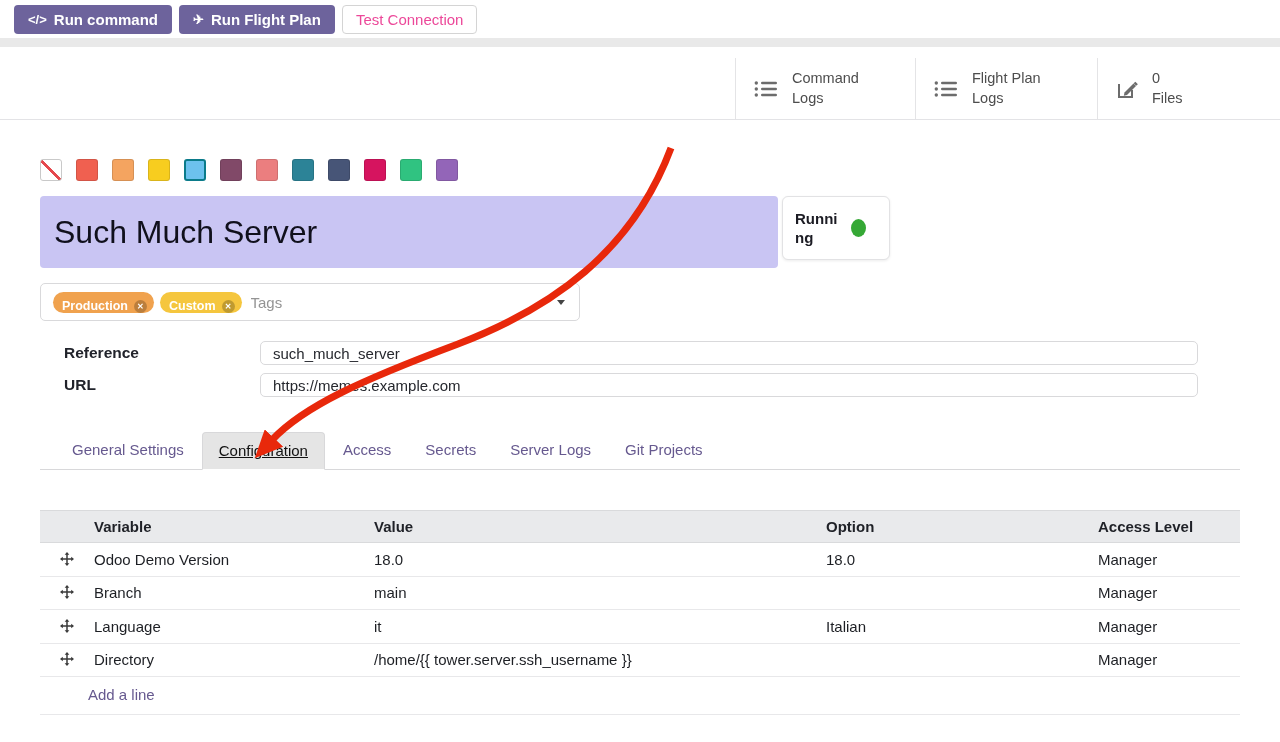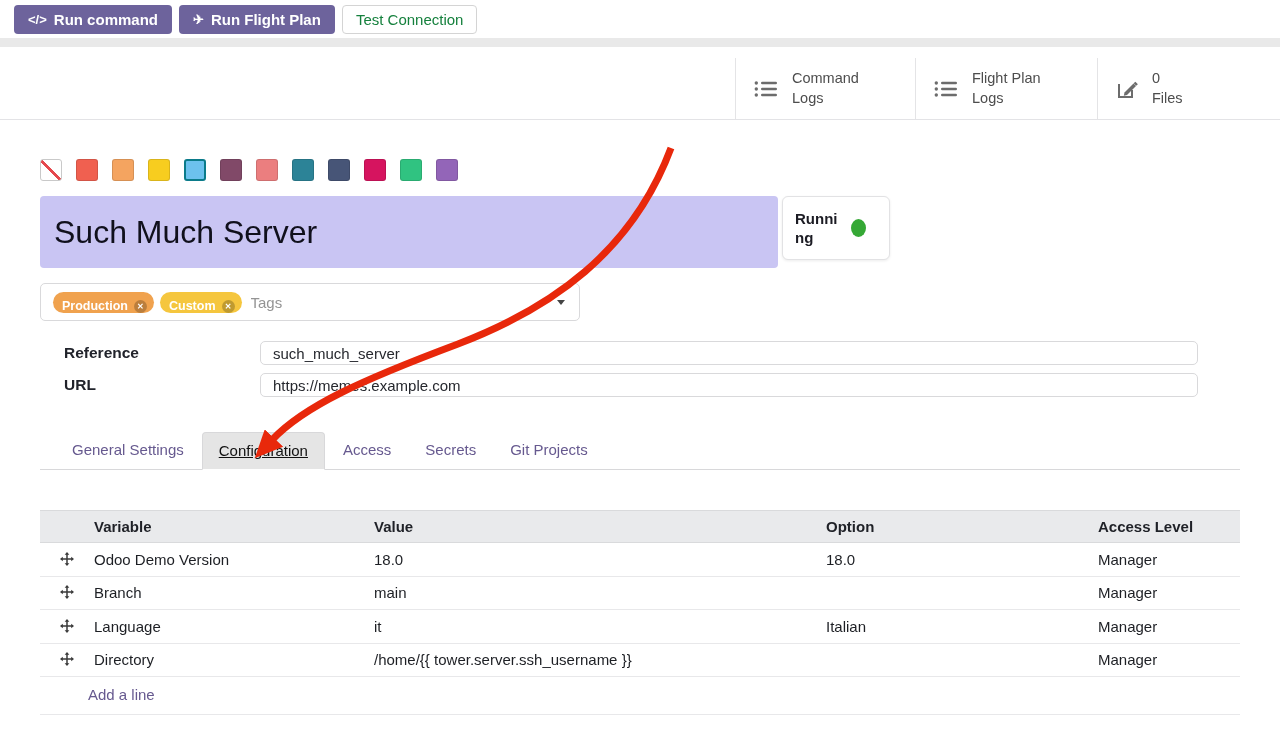--- a/index.html
+++ b/index.html
@@ -12,21 +12,21 @@
     overflow: hidden;
   }
   
   .toolbar { padding: 5px 0 0 14px; display: flex; gap: 7px; height: 34px; }
   .btn {
     height: 29px; display: inline-flex; align-items: center; gap: 7px;
     padding: 0 13px; border-radius: 4px; font-size: 15px; cursor: pointer;
     border: 1px solid transparent; font-family: inherit;
   }
   .btn-primary { color: #fff; font-weight: bold; }
-  .btn-secondary { background: #fff; border-color: #d4d4d4; color: #15803d; }
+  .btn-secondary { background: #fff; border-color: #d4d4d4; color: #ec4899; }
   .btn .btn-icon { font-size: 13px; font-weight: bold; }
   
   .top-strip { margin-top: 4px; height: 9px; background: #e9e9e9; }
   .page-header {
     height: 62px; border-bottom: 1px solid #e3e3e6;
     display: flex; justify-content: flex-end; background: #fff; margin-top: 11px;
   }
   .stat {
     border-left: 1px solid #e4e4e6; display: flex; align-items: center;
     gap: 14px; padding: 0 18px; cursor: pointer;
@@ -245,20 +245,21 @@
       <span class="field-label">URL</span>
       <input class="field-input" type="text" value="https://memes.example.com" style="">
     </div>
   </div>
 
   <div class="tabs">
     <span class="tab">General Settings</span>
     <span class="tab active">Configuration</span>
     <span class="tab">Access</span>
     <span class="tab">Secrets</span>
+    <span class="tab">Server Logs</span>
     <span class="tab">Git Projects</span>
   </div>
 
   <table>
     <colgroup>
       <col style="width:44px">
         <col style="width:280px">
         <col style="width:452px">
       <col style="width:272px">
         <col style="width:152px">

